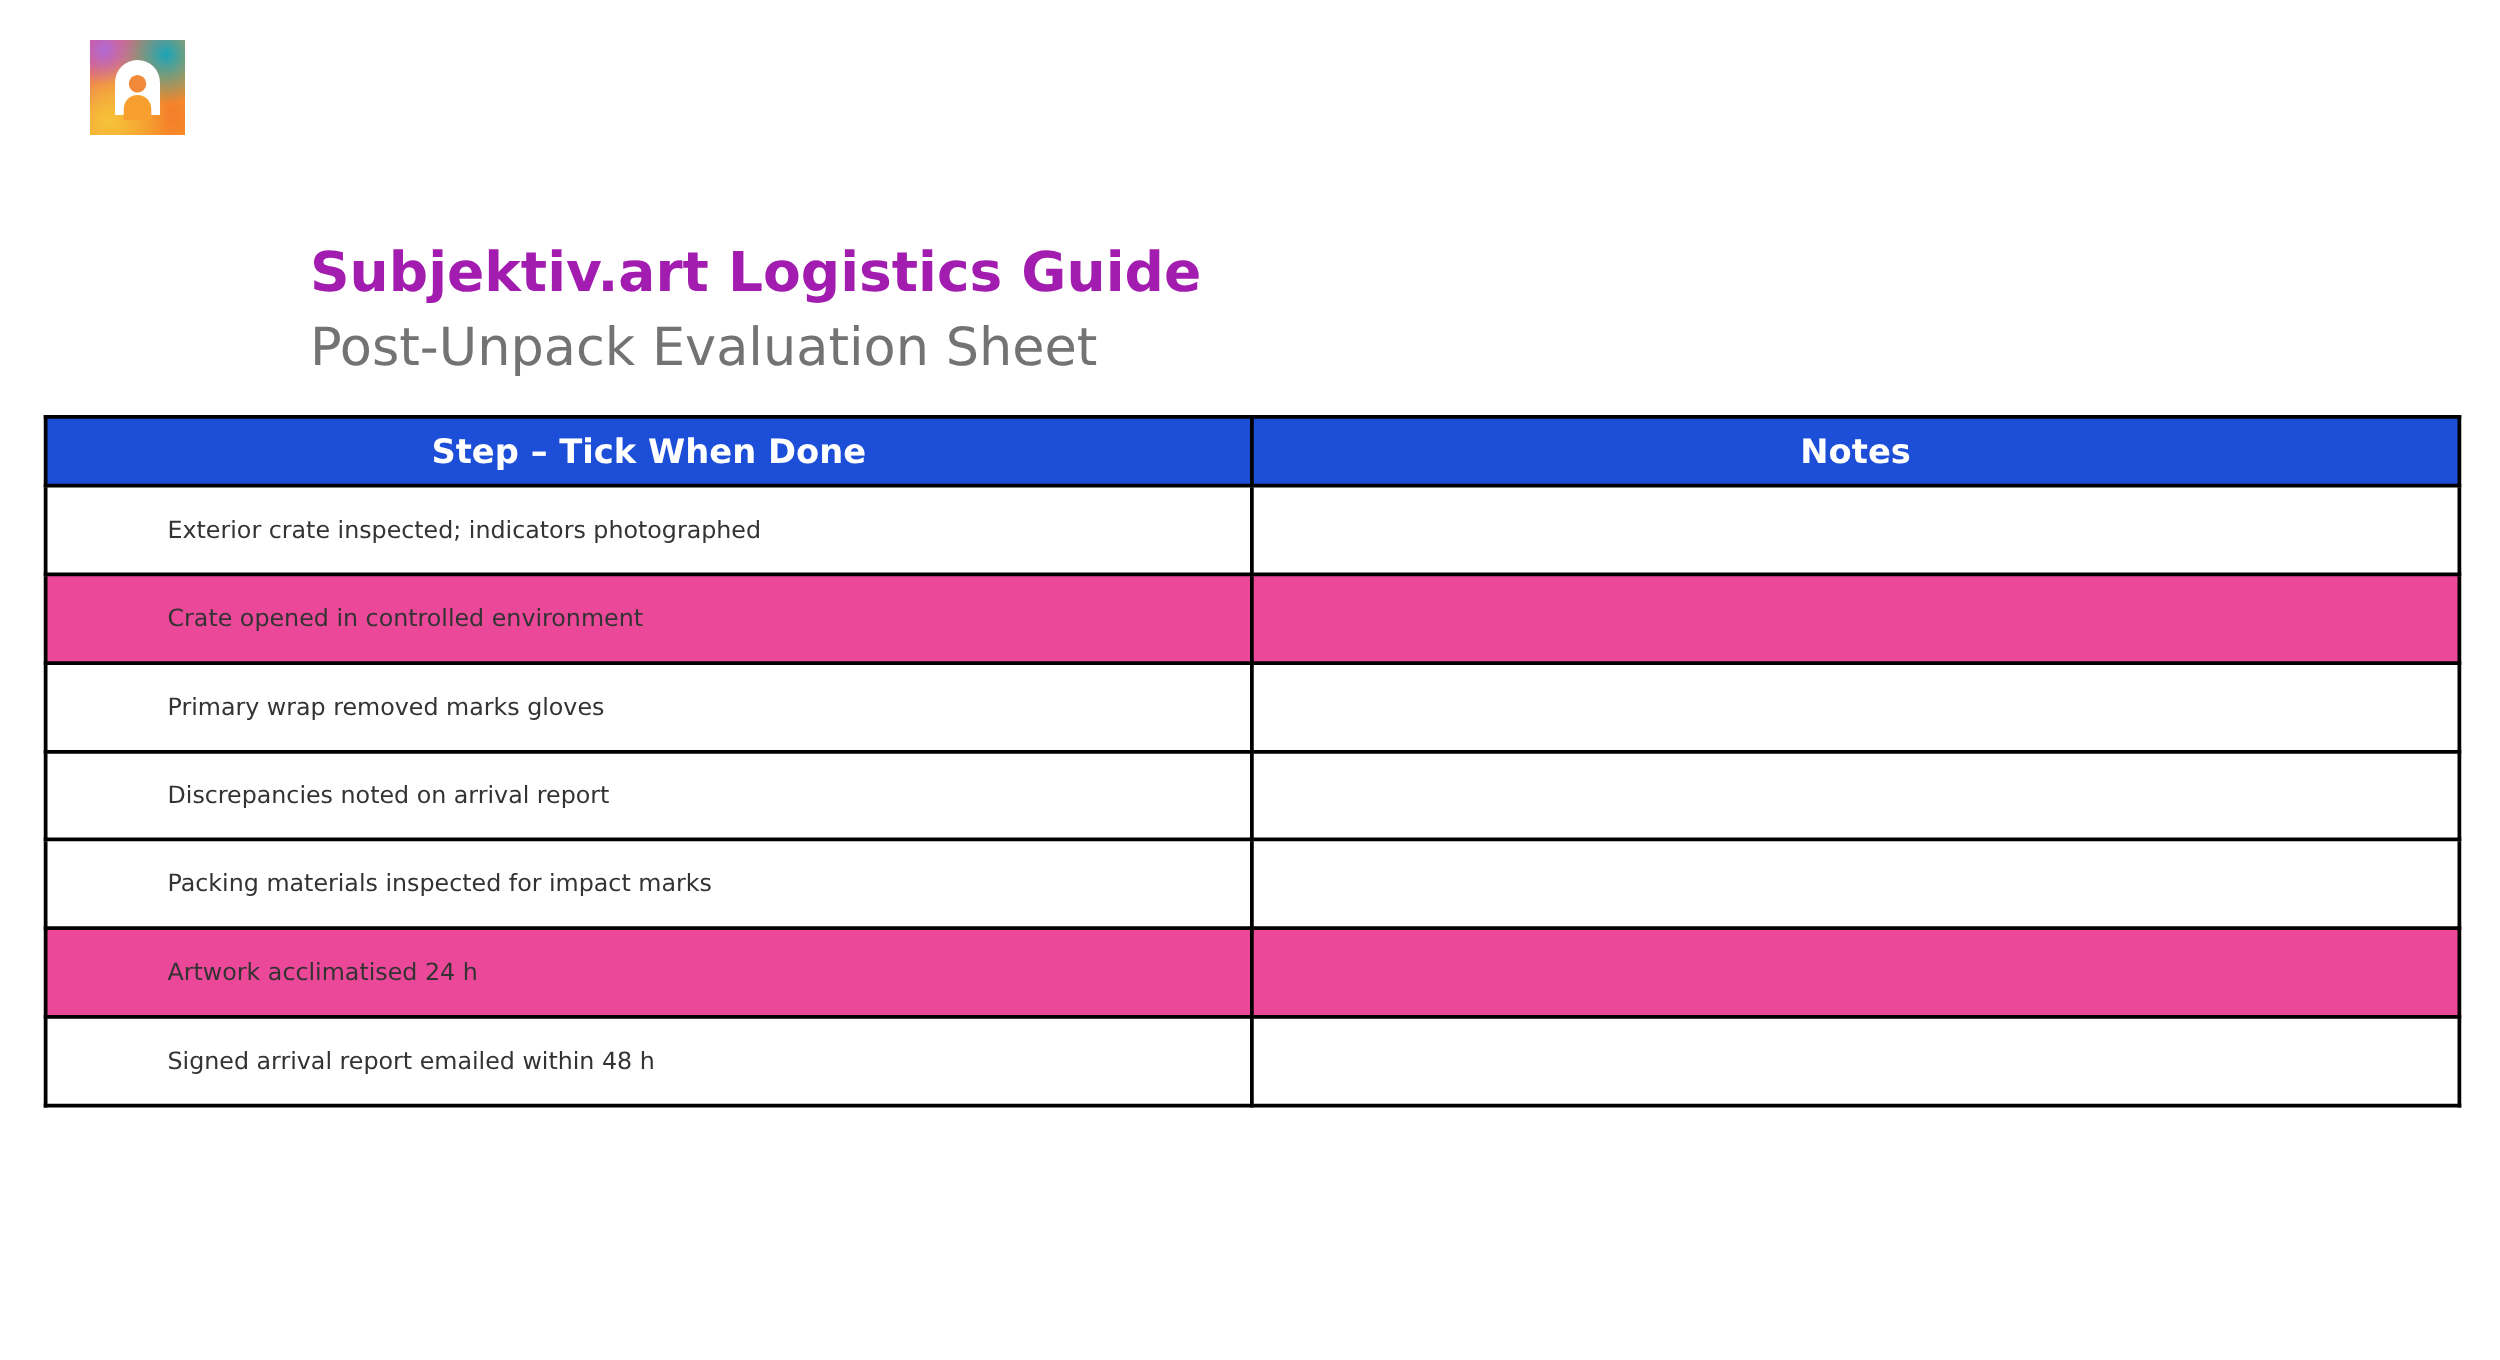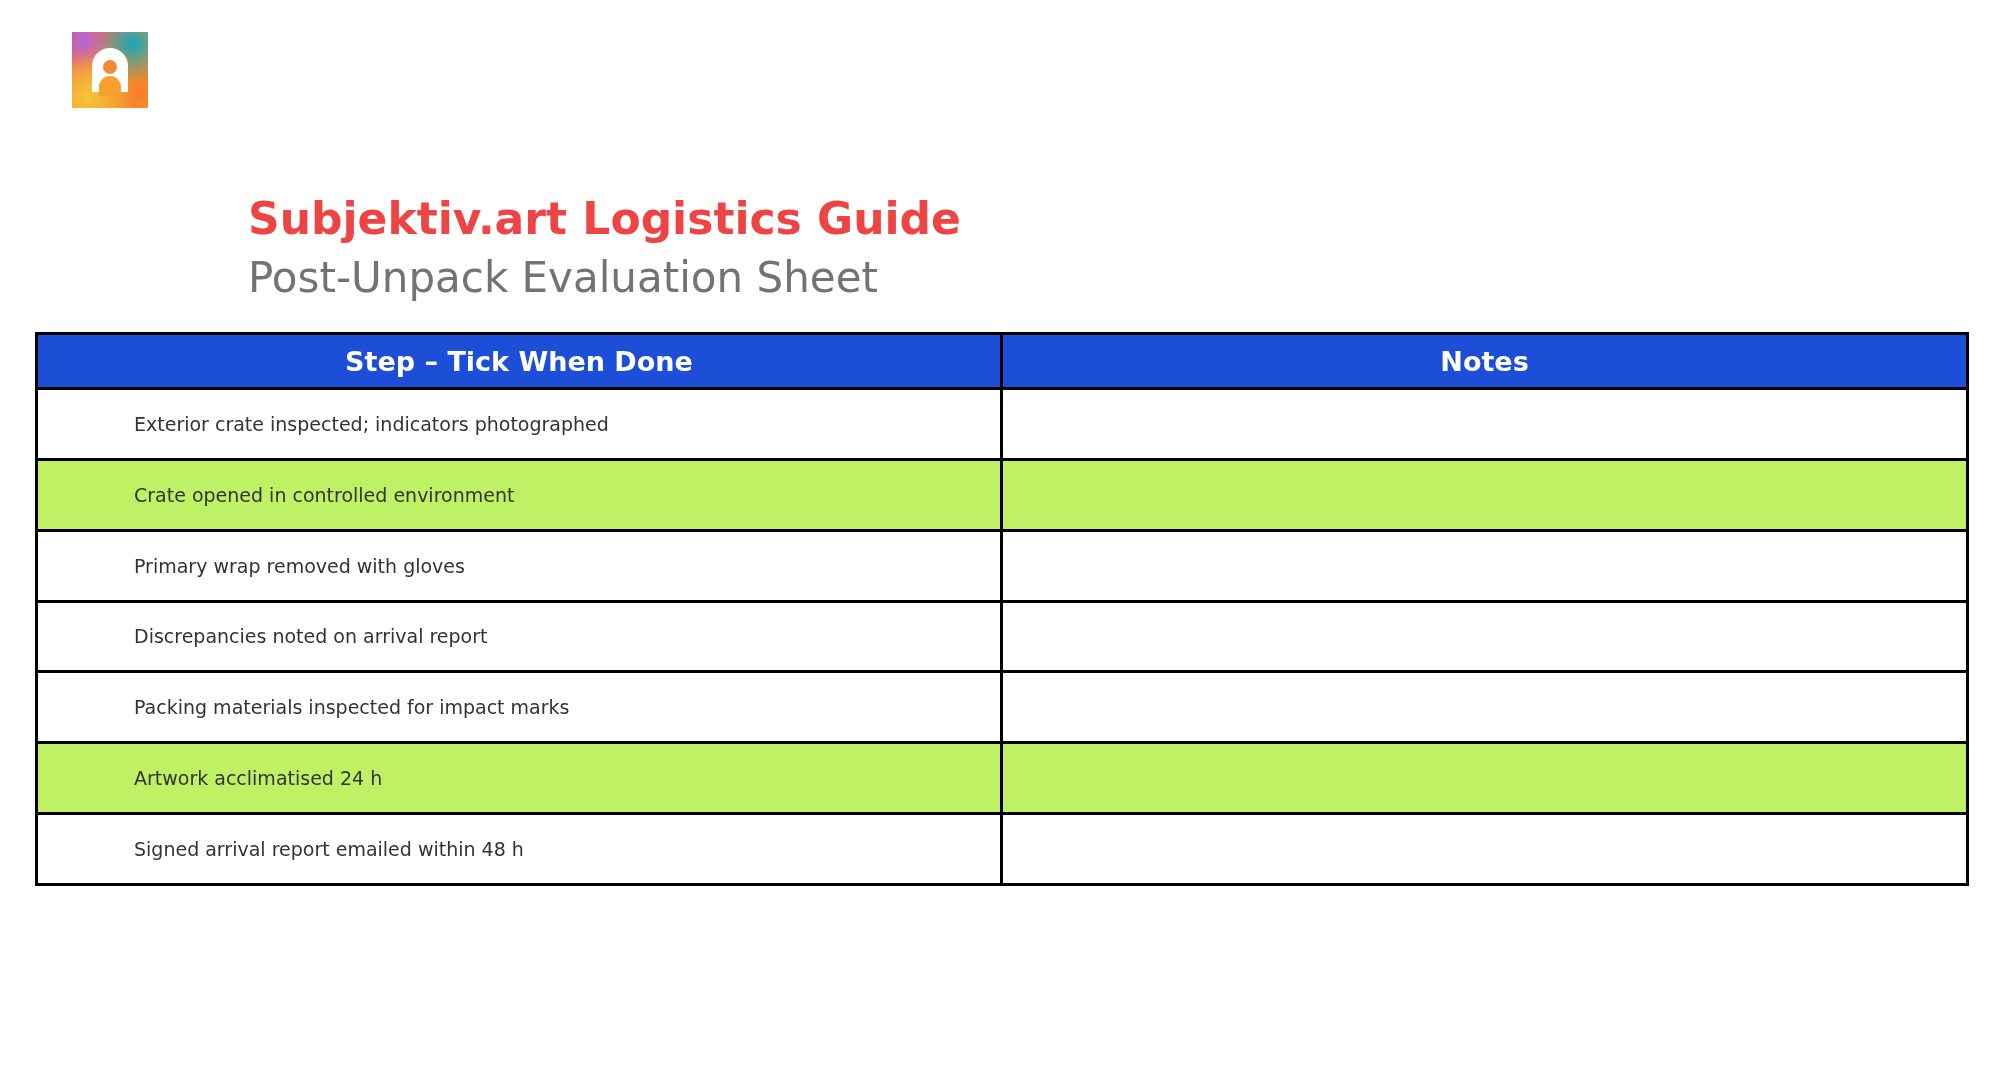--- a/index.html
+++ b/index.html
@@ -12,31 +12,31 @@
             radial-gradient(circle at 20% 85%, #f6c23a 0%, rgba(246,194,58,0) 55%),
             radial-gradient(circle at 85% 80%, #f57d2c 0%, rgba(245,125,44,0) 55%),
             linear-gradient(135deg, #e5497a 0%, #f49a2f 50%, #f6a11f 100%); }
   .logo .arch { position:absolute; left:20px; top:16px; width:36px; height:44px;
                 background:#ffffff; border-radius:18px 18px 0 0; }
   .logo .head { position:absolute; left:31px; top:28px; width:14px; height:14px;
                 border-radius:50%; background:#f08a3a; }
   .logo .body { position:absolute; left:27px; top:44px; width:22px; height:20px;
                 border-radius:11px 11px 0 0; background:#f7a030; }
   .title { position:absolute; left:248px; top:193px; font-size:44px; font-weight:bold;
-           color:#ef4444; white-space:nowrap; }
+           color:#a21caf; white-space:nowrap; }
   .subtitle { position:absolute; left:248px; top:253px; font-size:42px; color:#737373;
               white-space:nowrap; }
   table.sheet { position:absolute; left:35px; top:332px; width:1931px; height:554px;
                 border-collapse:collapse; table-layout:fixed; }
   table.sheet th, table.sheet td { border:3px solid #000000; padding:0; }
   table.sheet th { background:#1d4ed8; color:#ffffff; font-size:27px; font-weight:bold;
                    text-align:center; height:52px; }
   table.sheet td { font-size:19px; color:#333333; height:52px; }
   table.sheet td.step { padding-left:96px; white-space:nowrap; }
-  table.sheet tr.alt td { background:#bef264; }
+  table.sheet tr.alt td { background:#ec4899; }
   col.c1 { width:965px; } col.c2 { width:966px; }
 </style>
 </head>
 <body>
 
 <div class="logo">
   <div class="arch"></div>
   <div class="head"></div>
   <div class="body"></div>
 </div>
@@ -58,21 +58,21 @@
   <tbody>
     <tr>
       <td class="step">Exterior crate inspected; indicators photographed</td>
       <td></td>
     </tr>
     <tr class="alt">
       <td class="step">Crate opened in controlled environment</td>
       <td></td>
     </tr>
     <tr>
-      <td class="step">Primary wrap removed with gloves</td>
+      <td class="step">Primary wrap removed marks gloves</td>
       <td></td>
     </tr>
     <tr>
       <td class="step">Discrepancies noted on arrival report</td>
       <td></td>
     </tr>
     <tr>
       <td class="step">Packing materials inspected for impact marks</td>
       <td></td>
     </tr>

